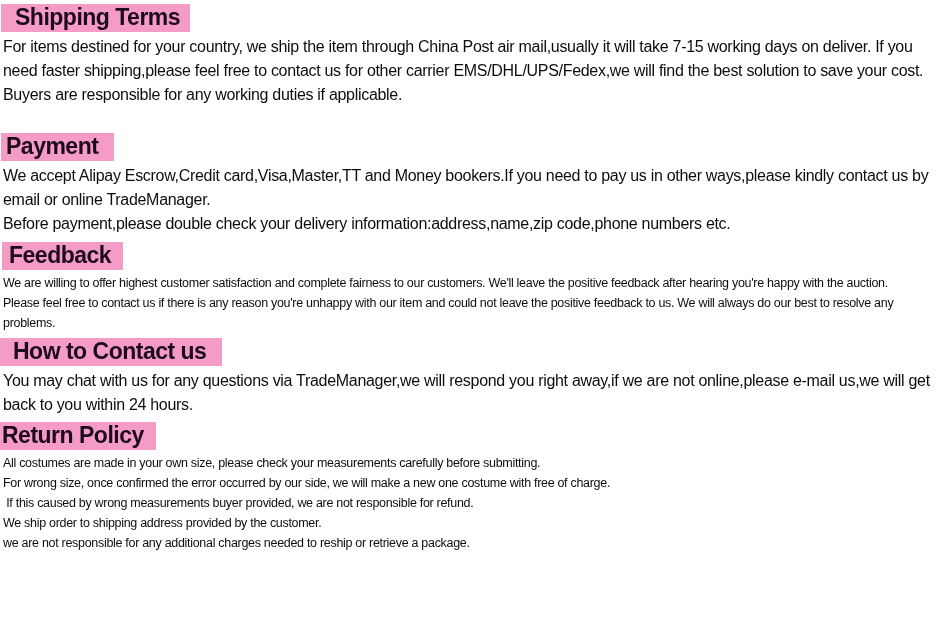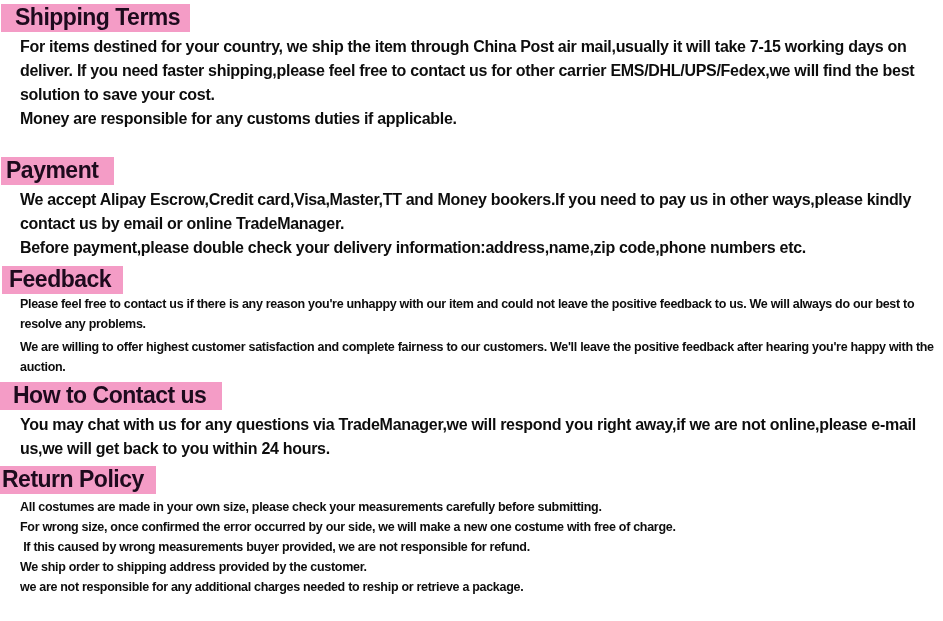--- a/index.html
+++ b/index.html
@@ -25,23 +25,23 @@
     background:var(--pink);
     white-space:pre;
   }
   .h-shipping{margin:4px 0 0 1px;padding:0 10px 1px 14px;}
   .h-payment {margin:26px 0 0 1px;padding:0 16px 1px 5px;}
   .h-feedback{margin:6px 0 0 2px;padding:0 12px 1px 7px;}
   .h-contact {margin:5px 0 0 0;padding:0 16px 1px 13px;}
   .h-return  {margin:5px 0 0 0;padding:0 12px 1px 2px;}
   .txt{
     margin:3px 0 0 0;
-    padding:0 6px 0 20px;
+    padding:0 6px 0 3px;
     color:var(--ink);
-    font-weight:bold;
+    font-weight:normal;
     white-space:pre-wrap;
   }
   .txt-lg{
     font-size:16px;
     line-height:24px;
     letter-spacing:-0.3px;
   }
   .txt-sm{
     font-size:12.5px;
     line-height:20px;
@@ -50,33 +50,33 @@
   .tight{margin-top:0;}
 </style>
 </head>
 <body>
 
 <div class="page">
 
   <section>
     <div class="sec-heading h-shipping">Shipping Terms</div>
     <div class="txt txt-lg">For items destined for your country, we ship the item through China Post air mail,usually it will take 7-15 working days on deliver. If you need faster shipping,please feel free to contact us for other carrier EMS/DHL/UPS/Fedex,we will find the best solution to save your cost.</div>
-    <div class="txt txt-lg tight">Money are responsible for any customs duties if applicable.</div>
+    <div class="txt txt-lg tight">Buyers are responsible for any working duties if applicable.</div>
   </section>
 
   <section>
     <div class="sec-heading h-payment">Payment</div>
     <div class="txt txt-lg">We accept Alipay Escrow,Credit card,Visa,Master,TT and Money bookers.If you need to pay us in other ways,please kindly contact us by email or online TradeManager.</div>
     <div class="txt txt-lg tight">Before payment,please double check your delivery information:address,name,zip code,phone numbers etc.</div>
   </section>
 
   <section>
     <div class="sec-heading h-feedback">Feedback</div>
+    <div class="txt txt-sm">We are willing to offer highest customer satisfaction and complete fairness to our customers. We'll leave the positive feedback after hearing you're happy with the auction.</div>
     <div class="txt txt-sm tight">Please feel free to contact us if there is any reason you're unhappy with our item and could not leave the positive feedback to us. We will always do our best to resolve any problems.</div>
-    <div class="txt txt-sm">We are willing to offer highest customer satisfaction and complete fairness to our customers. We'll leave the positive feedback after hearing you're happy with the auction.</div>
   </section>
 
   <section>
     <div class="sec-heading h-contact">How to Contact us</div>
     <div class="txt txt-lg">You may chat with us for any questions via TradeManager,we will respond you right away,if we are not online,please e-mail us,we will get back to you within 24 hours.</div>
   </section>
 
   <section>
     <div class="sec-heading h-return">Return Policy</div>
     <div class="txt txt-sm">All costumes are made in your own size, please check your measurements carefully before submitting.</div>

